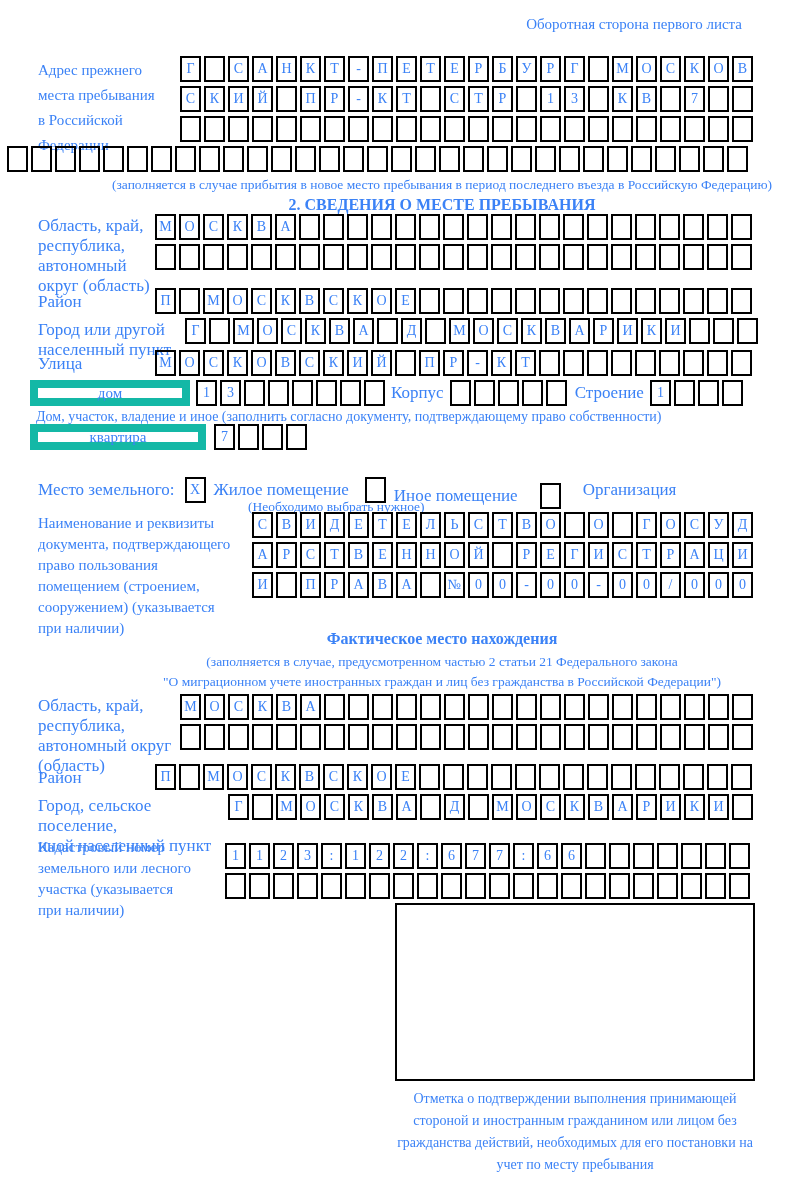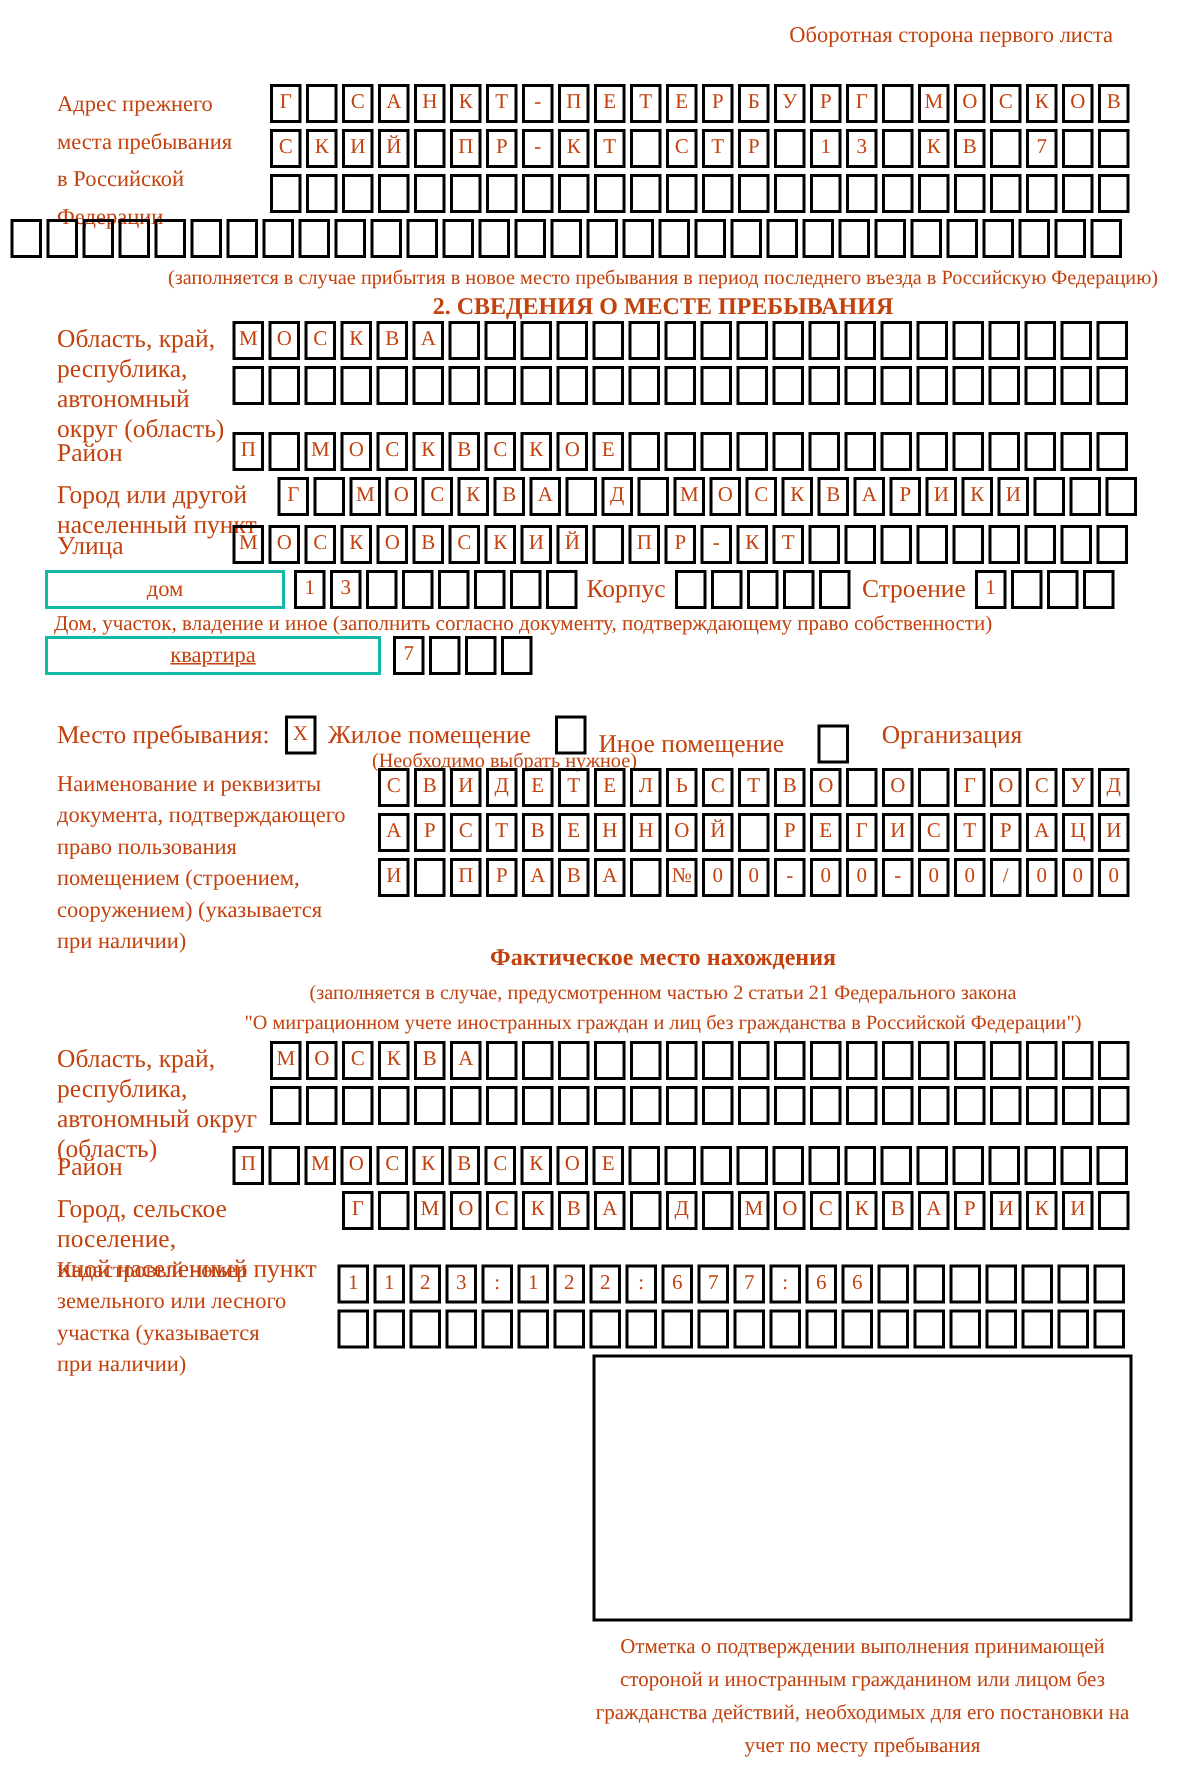--- a/index.html
+++ b/index.html
@@ -1,35 +1,35 @@
 <!DOCTYPE html>
 <html lang="ru"><head>
 <meta charset="utf-8">
 <style>
   html,body{margin:0;padding:0;background:#fff;}
   .page{
-    position:relative;width:800px;height:1180px;background:#fff;color:#c2410c;
+    position:relative;width:800px;height:1180px;background:#fff;color:#3b82f6;
     font-family:"Liberation Serif","DejaVu Serif",serif;overflow:hidden;
   }
   .abs{position:absolute;}
   .lbl{font-size:17px;line-height:20px;white-space:pre-line;}
   .lbl-wide{font-size:15px;line-height:25px;white-space:pre-line;}
   .lbl-21{font-size:15px;line-height:21px;white-space:pre-line;}
   .boxcol{display:flex;flex-direction:column;gap:4px;}
   .boxrow{display:flex;gap:3px;}
   .cell{
     box-sizing:border-box;flex:0 0 21px;width:21px;height:26px;border:2px solid #000;
     display:flex;align-items:center;justify-content:center;
     font-size:14px;line-height:1;overflow:hidden;
   }
   .bigbox{
-    box-sizing:border-box;height:26px;border:2px solid #14b8a6;
+    box-sizing:border-box;height:26px;border:8px solid #14b8a6;
     display:flex;align-items:center;justify-content:center;font-size:15px;
   }
-  .hbox{width:160px;} .abox{width:224px;text-decoration:underline;}
+  .hbox{width:160px;} .abox{width:176px;}
   .inlinerow{display:flex;align-items:center;}
   .caption{font-size:14px;}
   .note{font-size:13.5px;}
   .title{font-size:16px;font-weight:bold;}
   .center{left:0;width:800px;text-align:center;padding-left:42px;}
   .gap6{margin-right:6px;} .gap8{margin-right:8px;} .gap10{margin-right:10px;}
   .gap16{margin-right:16px;} .gap22{margin-right:22px;margin-top:12px;}
   .stamp{box-sizing:border-box;border:2px solid #000;background:#fff;}
 </style>
 </head>
@@ -342,21 +342,21 @@
     <div class="bigbox abox gap8">квартира</div>
     <div class="boxrow">
         <span class="cell">7</span>
         <span class="cell"></span>
         <span class="cell"></span>
         <span class="cell"></span>
       </div>
   </div>
 
   <div class="abs inlinerow" style="top:471px;left:38px;">
-    <div class="lbl gap10">Место пребывания:</div>
+    <div class="lbl gap10">Место земельного:</div>
     <div class="boxrow gap8">
         <span class="cell">X</span>
       </div>
     <div class="lbl gap16">Жилое помещение</div>
     <div class="boxrow gap8">
         <span class="cell"></span>
       </div>
     <div class="lbl gap22">Иное помещение</div>
     <div class="boxrow gap22">
         <span class="cell"></span>

